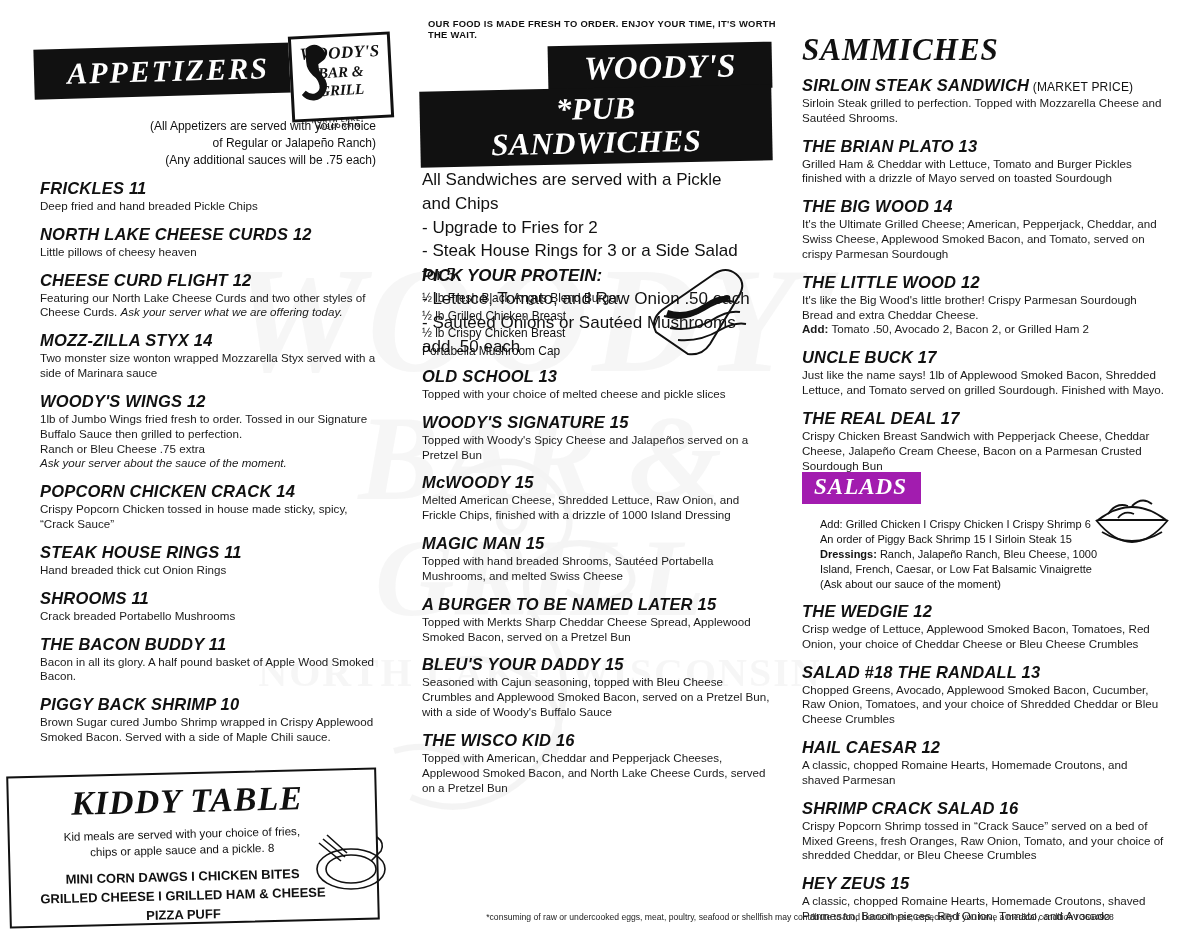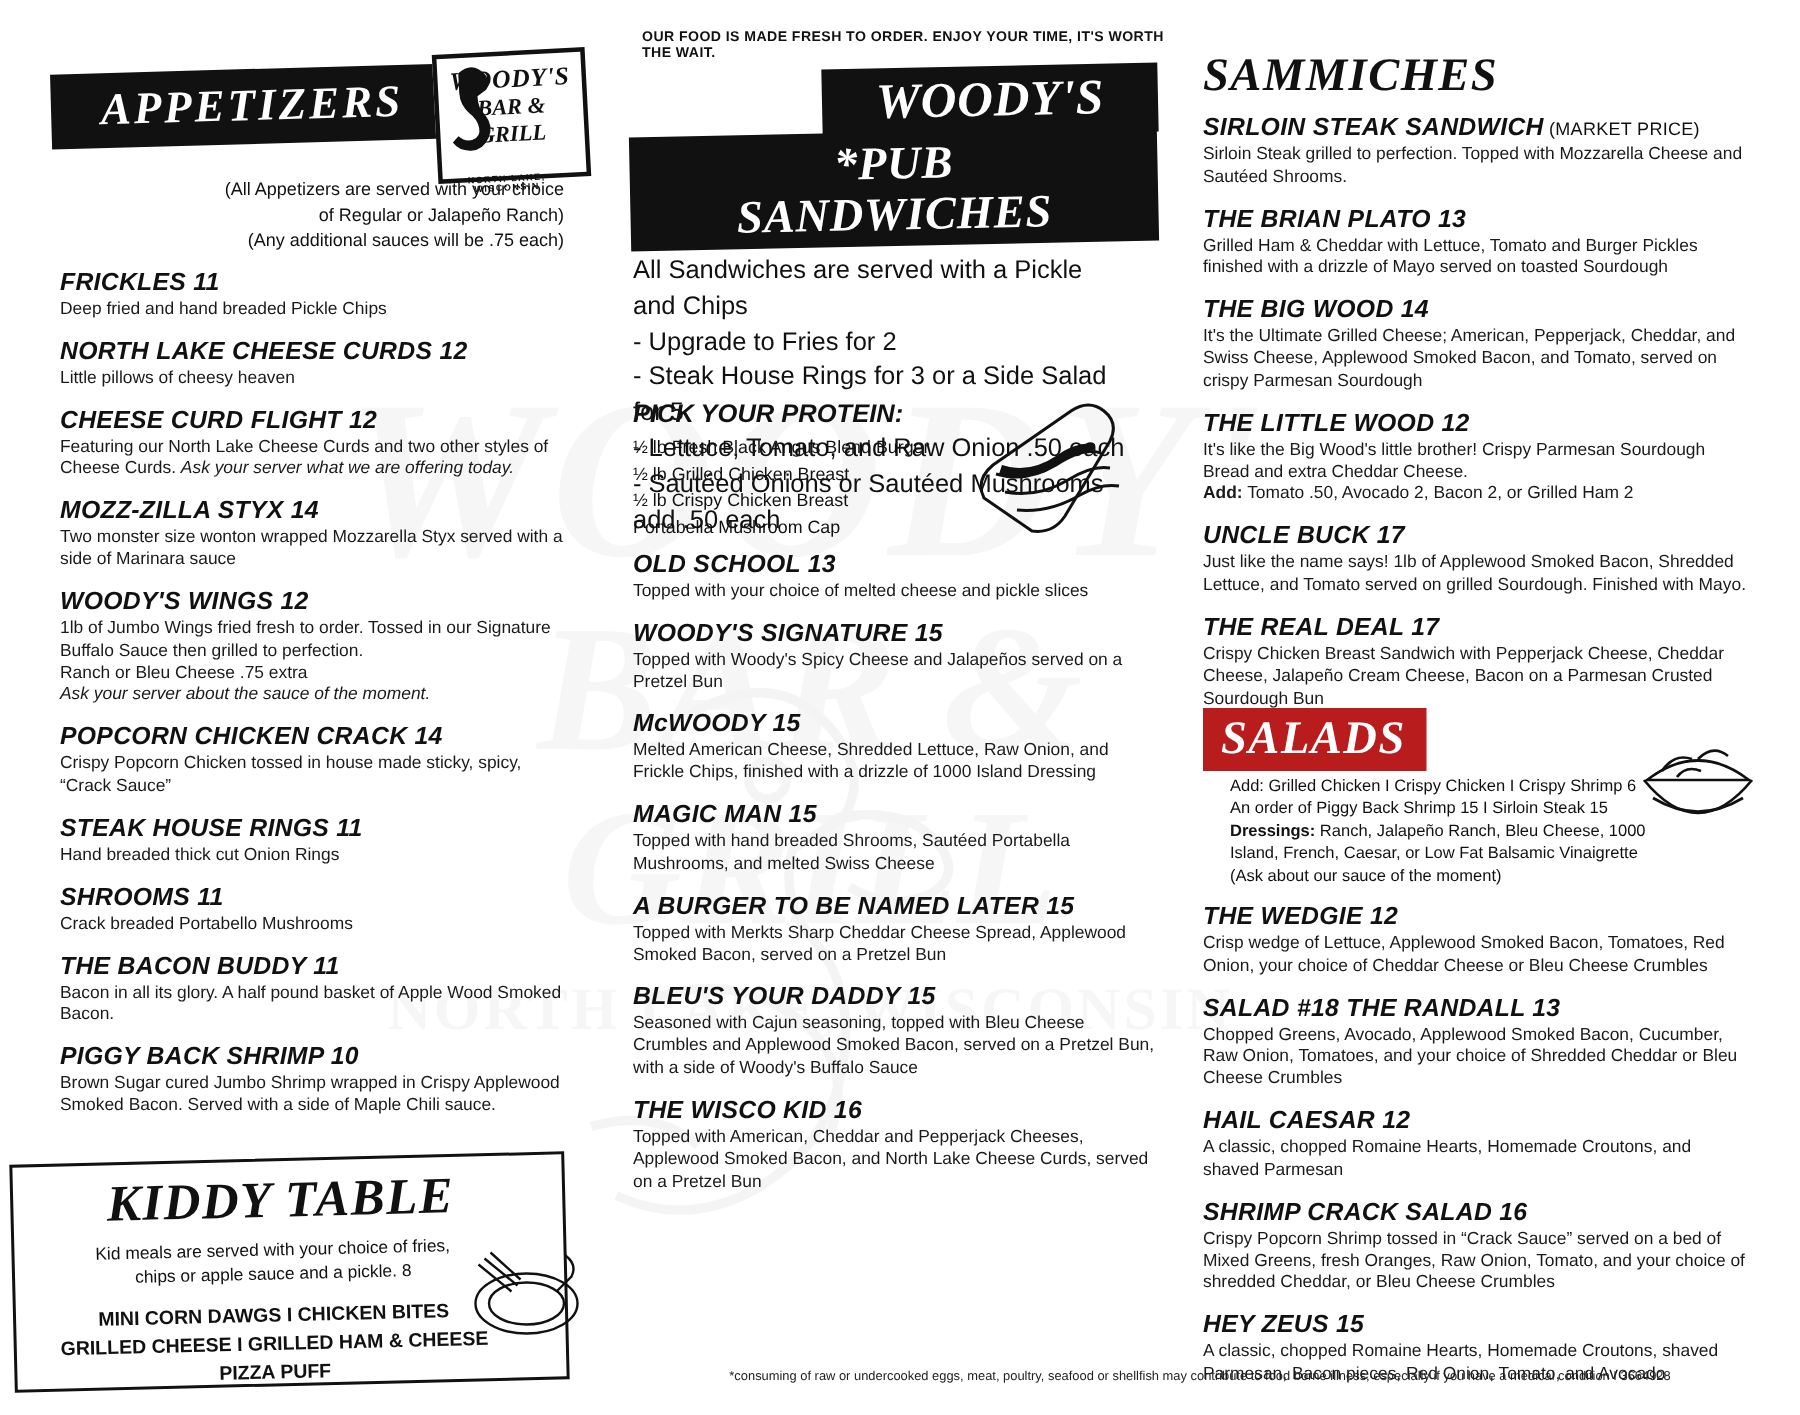--- a/index.html
+++ b/index.html
@@ -161,23 +161,23 @@
   }
   .sam-banner span {
     font-family:"Liberation Serif", serif; font-weight:700; font-style:italic;
     font-size:31px; letter-spacing:1px;text-align:center;
   }
   #sam-list { position:absolute; left:2px; top:44px; width:362px; }
   .market { font-weight:400; font-style:normal; font-size:12px; }
 
   #salads-head { position:absolute; left:2px; top:440px; }
   .salad-banner {
-    background:#b91c1c; color:#fff; display:inline-block; padding:2px 14px 4px 12px;
-    font-family:"Liberation Serif", serif; font-weight:700; font-style:italic;
-    font-size:31px; letter-spacing:1px;
+    background:#a21caf; color:#fff; display:inline-block; padding:2px 14px 4px 12px;
+    font-family:"Liberation Serif", serif; font-weight:700; font-style:italic;
+    font-size:23px; letter-spacing:1px;
   }
   .salad-intro {
     position:absolute; left:20px; top:485px; width:290px;
     font-size:11px; line-height:1.36;
   }
   .salad-art { position:absolute; left:292px; top:452px; width:80px; height:74px; }
   #salad-list { position:absolute; left:2px; top:570px; width:362px; }
 
   .footer {
     position:absolute; left:420px; top:912px; width:760px;

